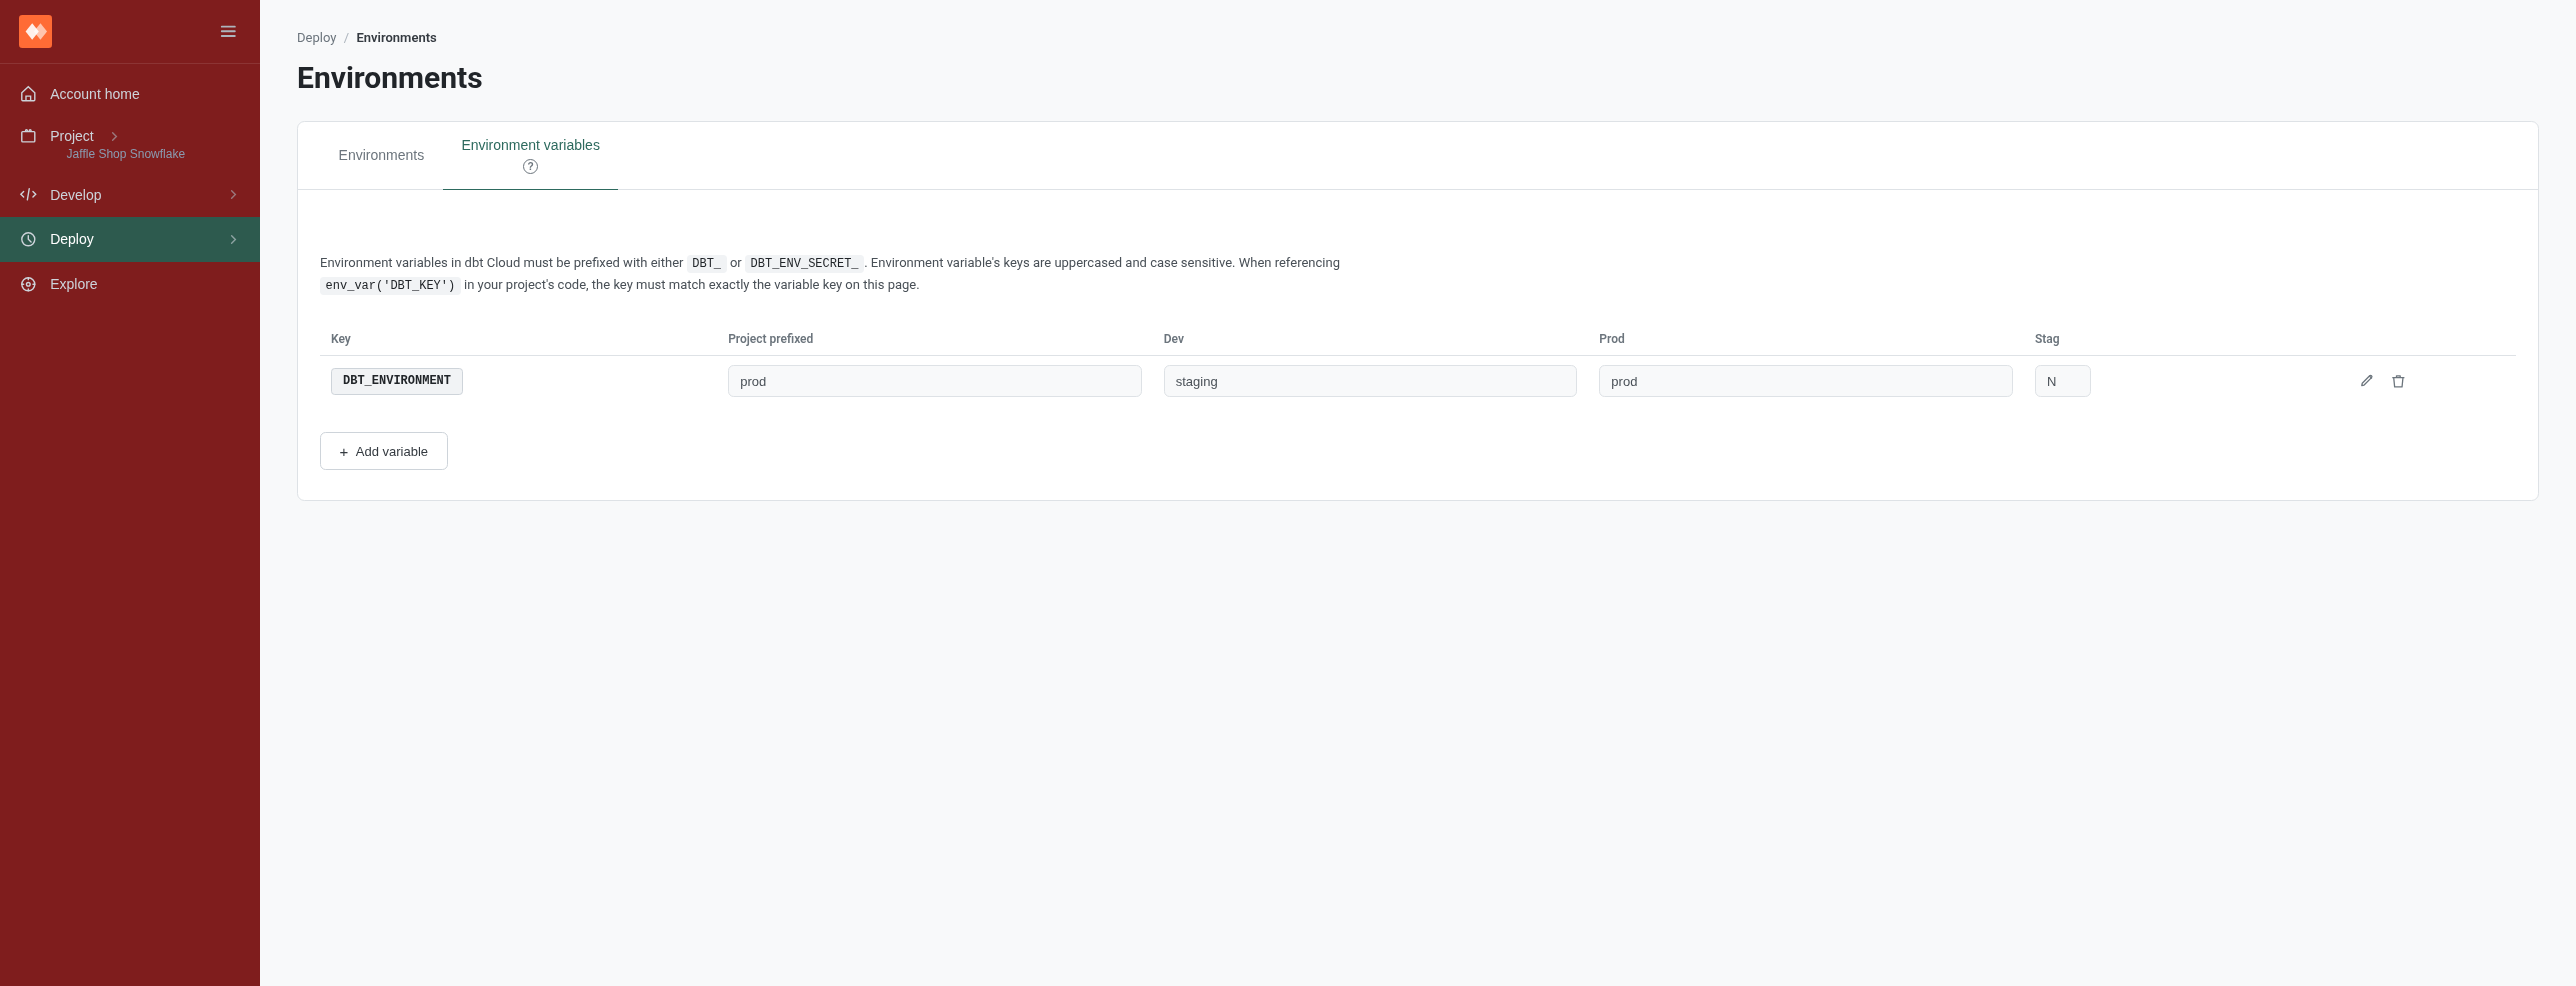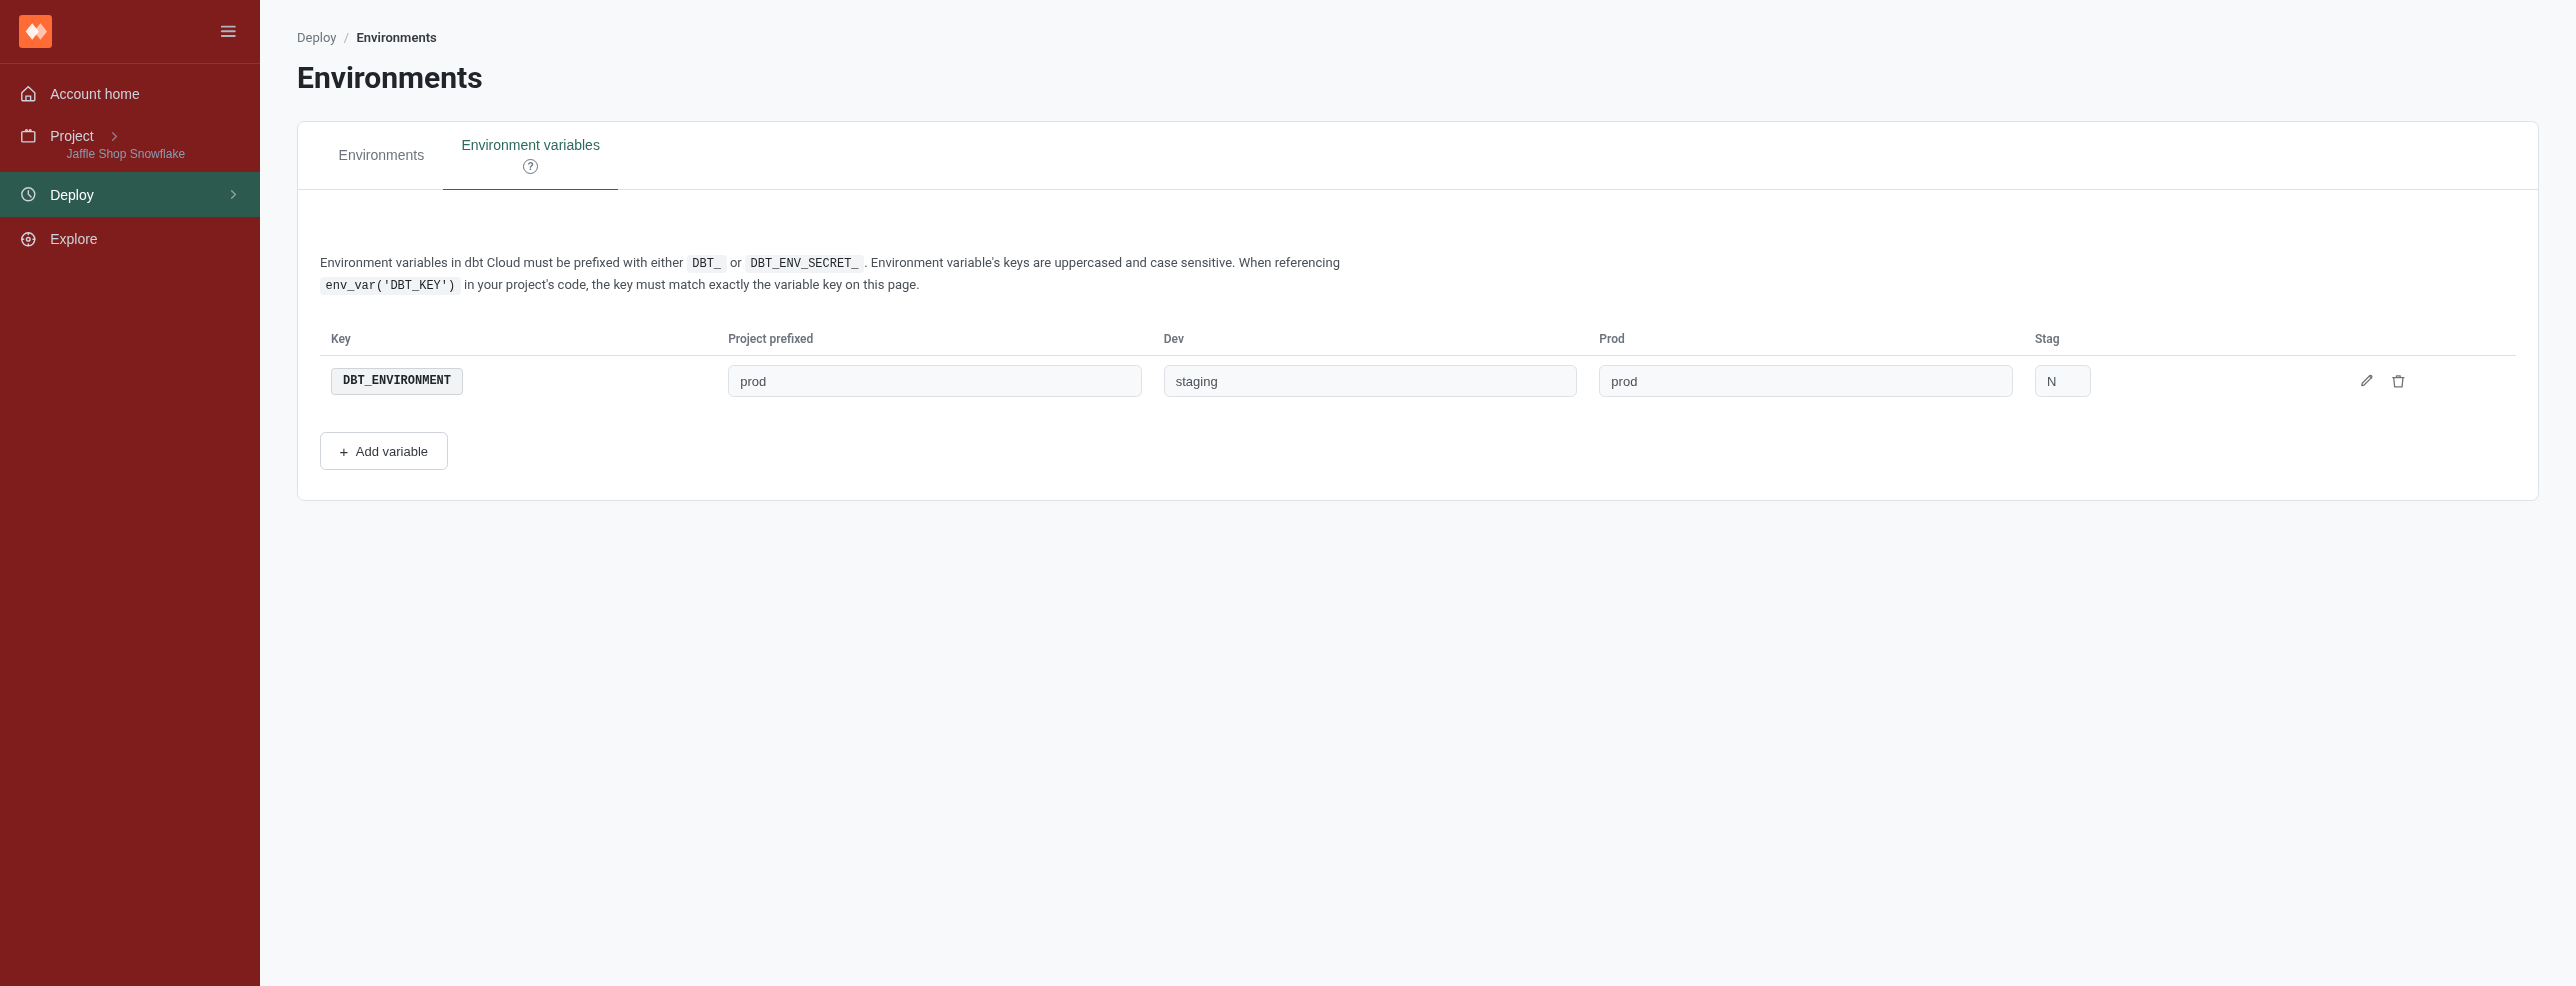--- a/index.html
+++ b/index.html
@@ -319,20 +319,31 @@
         </span>
         <span class="project-name">Project</span>
         <svg class="nav-chevron" width="15" height="15" viewBox="0 0 16 16" fill="none">
           <path d="M6 4l4 4-4 4" stroke="#adb5bd" stroke-width="1.5" stroke-linecap="round"></path>
         </svg>
       </div>
       <span class="project-sub">Jaffle Shop Snowflake</span>
     </button>
 
 
+    <button class="nav-item">
+      <span class="nav-icon">
+        <svg width="18.6" height="18.6" viewBox="0 0 20 20" fill="none">
+          <path d="M5 7l-3 3 3 3M15 7l3 3-3 3M11 4l-2 12" stroke="#cdd3da" stroke-width="1.5" stroke-linecap="round"></path>
+        </svg>
+      </span>
+      <span class="nav-label">Develop</span>
+      <svg class="nav-chevron" width="15" height="15" viewBox="0 0 16 16" fill="none">
+        <path d="M6 4l4 4-4 4" stroke="#adb5bd" stroke-width="1.5" stroke-linecap="round"></path>
+      </svg>
+    </button>
 
     <button class="nav-item active">
       <span class="nav-icon">
         <svg width="18.6" height="18.6" viewBox="0 0 20 20" fill="none">
           <circle cx="10" cy="10" r="7" stroke="#cdd3da" stroke-width="1.5" fill="none"></circle>
           <path d="M10 6v4l3 3" stroke="#cdd3da" stroke-width="1.5" stroke-linecap="round"></path>
         </svg>
       </span>
       <span class="nav-label">Deploy</span>
       <svg class="nav-chevron" width="15" height="15" viewBox="0 0 16 16" fill="none">

